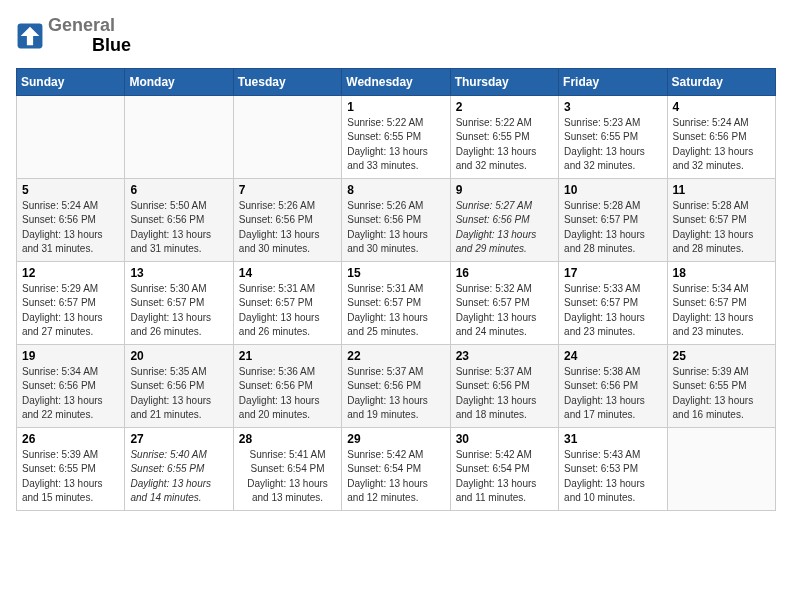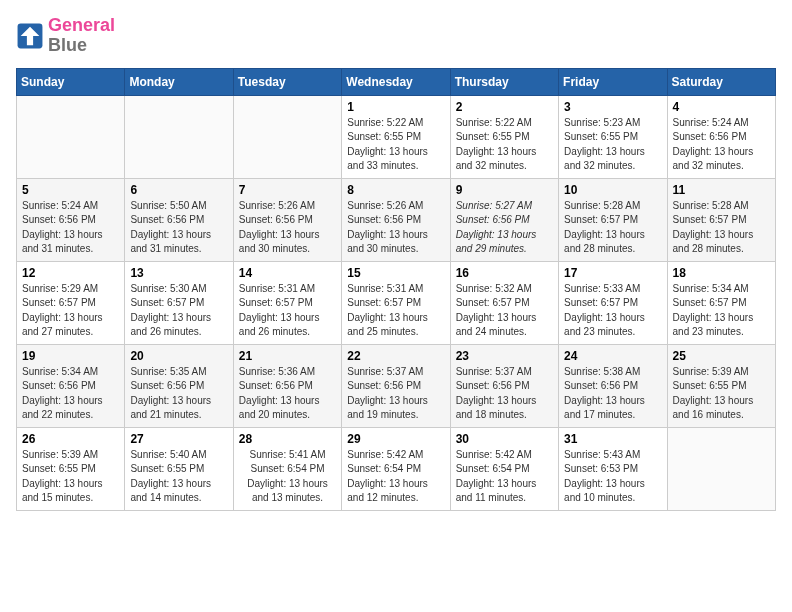--- a/index.html
+++ b/index.html
@@ -20,21 +20,21 @@
       display: flex;
       align-items: center;
       gap: 4px;
     }
     .logo-text {
       font-size: 18px;
       font-weight: bold;
       color: #1a1a2e;
       line-height: 1.1;
     }
-    .logo-blue { color: #737373; }
+    .logo-blue { color: #000000; margin-left: 44px; }
     .logo-icon {
       width: 28px;
       height: 28px;
     }
     .title-block {
       text-align: right;
     }
     .calendar-title {
       font-size: 32px;
       font-weight: bold;
@@ -87,21 +87,21 @@
 <body>
 
 <div class="header">
   <div class="logo">
     <svg class="logo-icon" viewBox="0 0 36 36">
       <rect x="2" y="2" width="32" height="32" rx="4" fill="#2563a8"></rect>
       <polygon points="18,6 30,18 22,18 22,30 14,30 14,18 6,18" fill="white"></polygon>
     </svg>
     <div style="line-height:1.15;">
       <div class="logo-text">
-        <span style="color:#ec4899;">General</span>
+        <span style="color:#737373;">General</span>
       </div>
       <div class="logo-text logo-blue">Blue</div>
     </div>
   </div>
   <div class="title-block">
     <div class="calendar-title"></div>
     <div class="calendar-subtitle"></div>
   </div>
 </div>
 
@@ -281,21 +281,21 @@
       </tr>
       <tr>
         <td>
           <span class="day-num">26</span>
           <div class="day-info" style="white-space: pre-line;">Sunrise: 5:39 AM
 Sunset: 6:55 PM
 Daylight: 13 hours and 15 minutes.</div>
         </td>
         <td>
           <span class="day-num">27</span>
-          <div class="day-info" style="white-space: pre-line;">Sunrise: 5:40 AM
+          <div class="day-info" style="white-space: pre-line; font-style: italic;">Sunrise: 5:40 AM
 Sunset: 6:55 PM
 Daylight: 13 hours and 14 minutes.</div>
         </td>
         <td>
           <span class="day-num">28</span>
           <div class="day-info" style="white-space: pre-line; text-align: center;">Sunrise: 5:41 AM
 Sunset: 6:54 PM
 Daylight: 13 hours and 13 minutes.</div>
         </td>
         <td>

